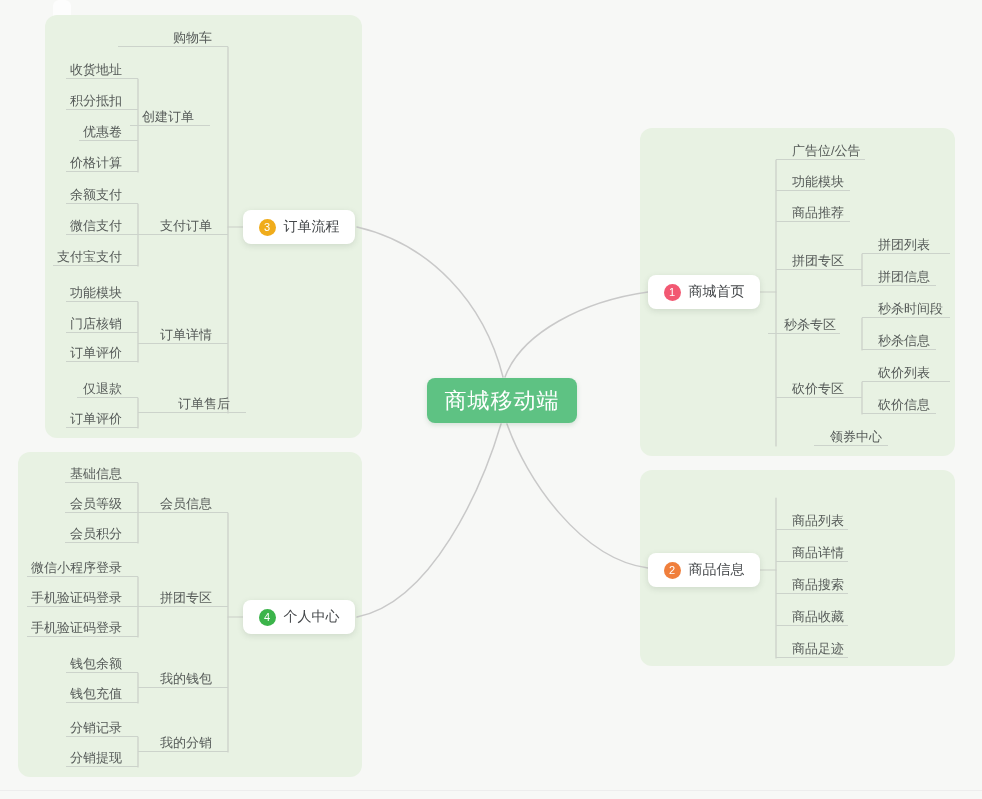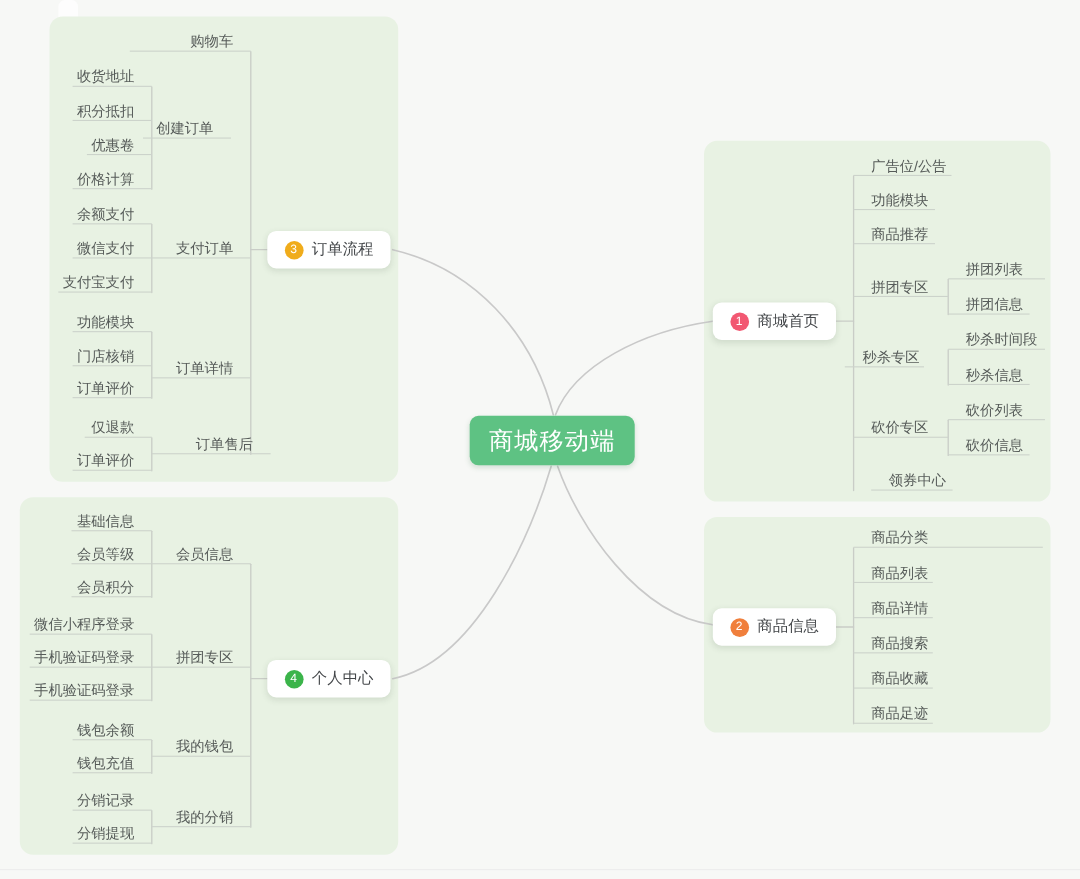--- a/index.html
+++ b/index.html
@@ -76,27 +76,26 @@
   <div class="lb r" style="left:776px;top:202px;width:74px">商品推荐</div>
   <div class="lb r" style="left:776px;top:250px;width:86px">拼团专区</div>
   <div class="lb r" style="left:862px;top:234px;width:88px">拼团列表</div>
   <div class="lb r" style="left:862px;top:266px;width:74px">拼团信息</div>
   <div class="lb r" style="left:768px;top:314px;width:72px">秒杀专区</div>
   <div class="lb r" style="left:862px;top:298px;width:88px">秒杀时间段</div>
   <div class="lb r" style="left:862px;top:330px;width:74px">秒杀信息</div>
   <div class="lb r" style="left:776px;top:378px;width:86px">砍价专区</div>
   <div class="lb r" style="left:862px;top:362px;width:88px">砍价列表</div>
   <div class="lb r" style="left:862px;top:394px;width:74px">砍价信息</div>
-  <div class="lb r" style="left:792px;top:426px;width:74px">领券中心</div>
+  <div class="lb r" style="left:814px;top:426px;width:74px">领券中心</div>
 
   <div class="main-node" style="left:648px;top:553px">
     <span class="badge" style="background: rgb(240, 127, 60);">2</span>
     <span>商品信息</span>
   </div>
-  <div class="lb r" style="left:776px;top:478px;width:172px">商品分类</div>
   <div class="lb r" style="left:776px;top:510px;width:72px">商品列表</div>
   <div class="lb r" style="left:776px;top:542px;width:72px">商品详情</div>
   <div class="lb r" style="left:776px;top:574px;width:72px">商品搜索</div>
   <div class="lb r" style="left:776px;top:606px;width:72px">商品收藏</div>
   <div class="lb r" style="left:776px;top:638px;width:72px">商品足迹</div>
 
   <div class="main-node" style="left:243px;top:210px">
     <span class="badge" style="background: rgb(240, 172, 27);">3</span>
     <span>订单流程</span>
   </div>

